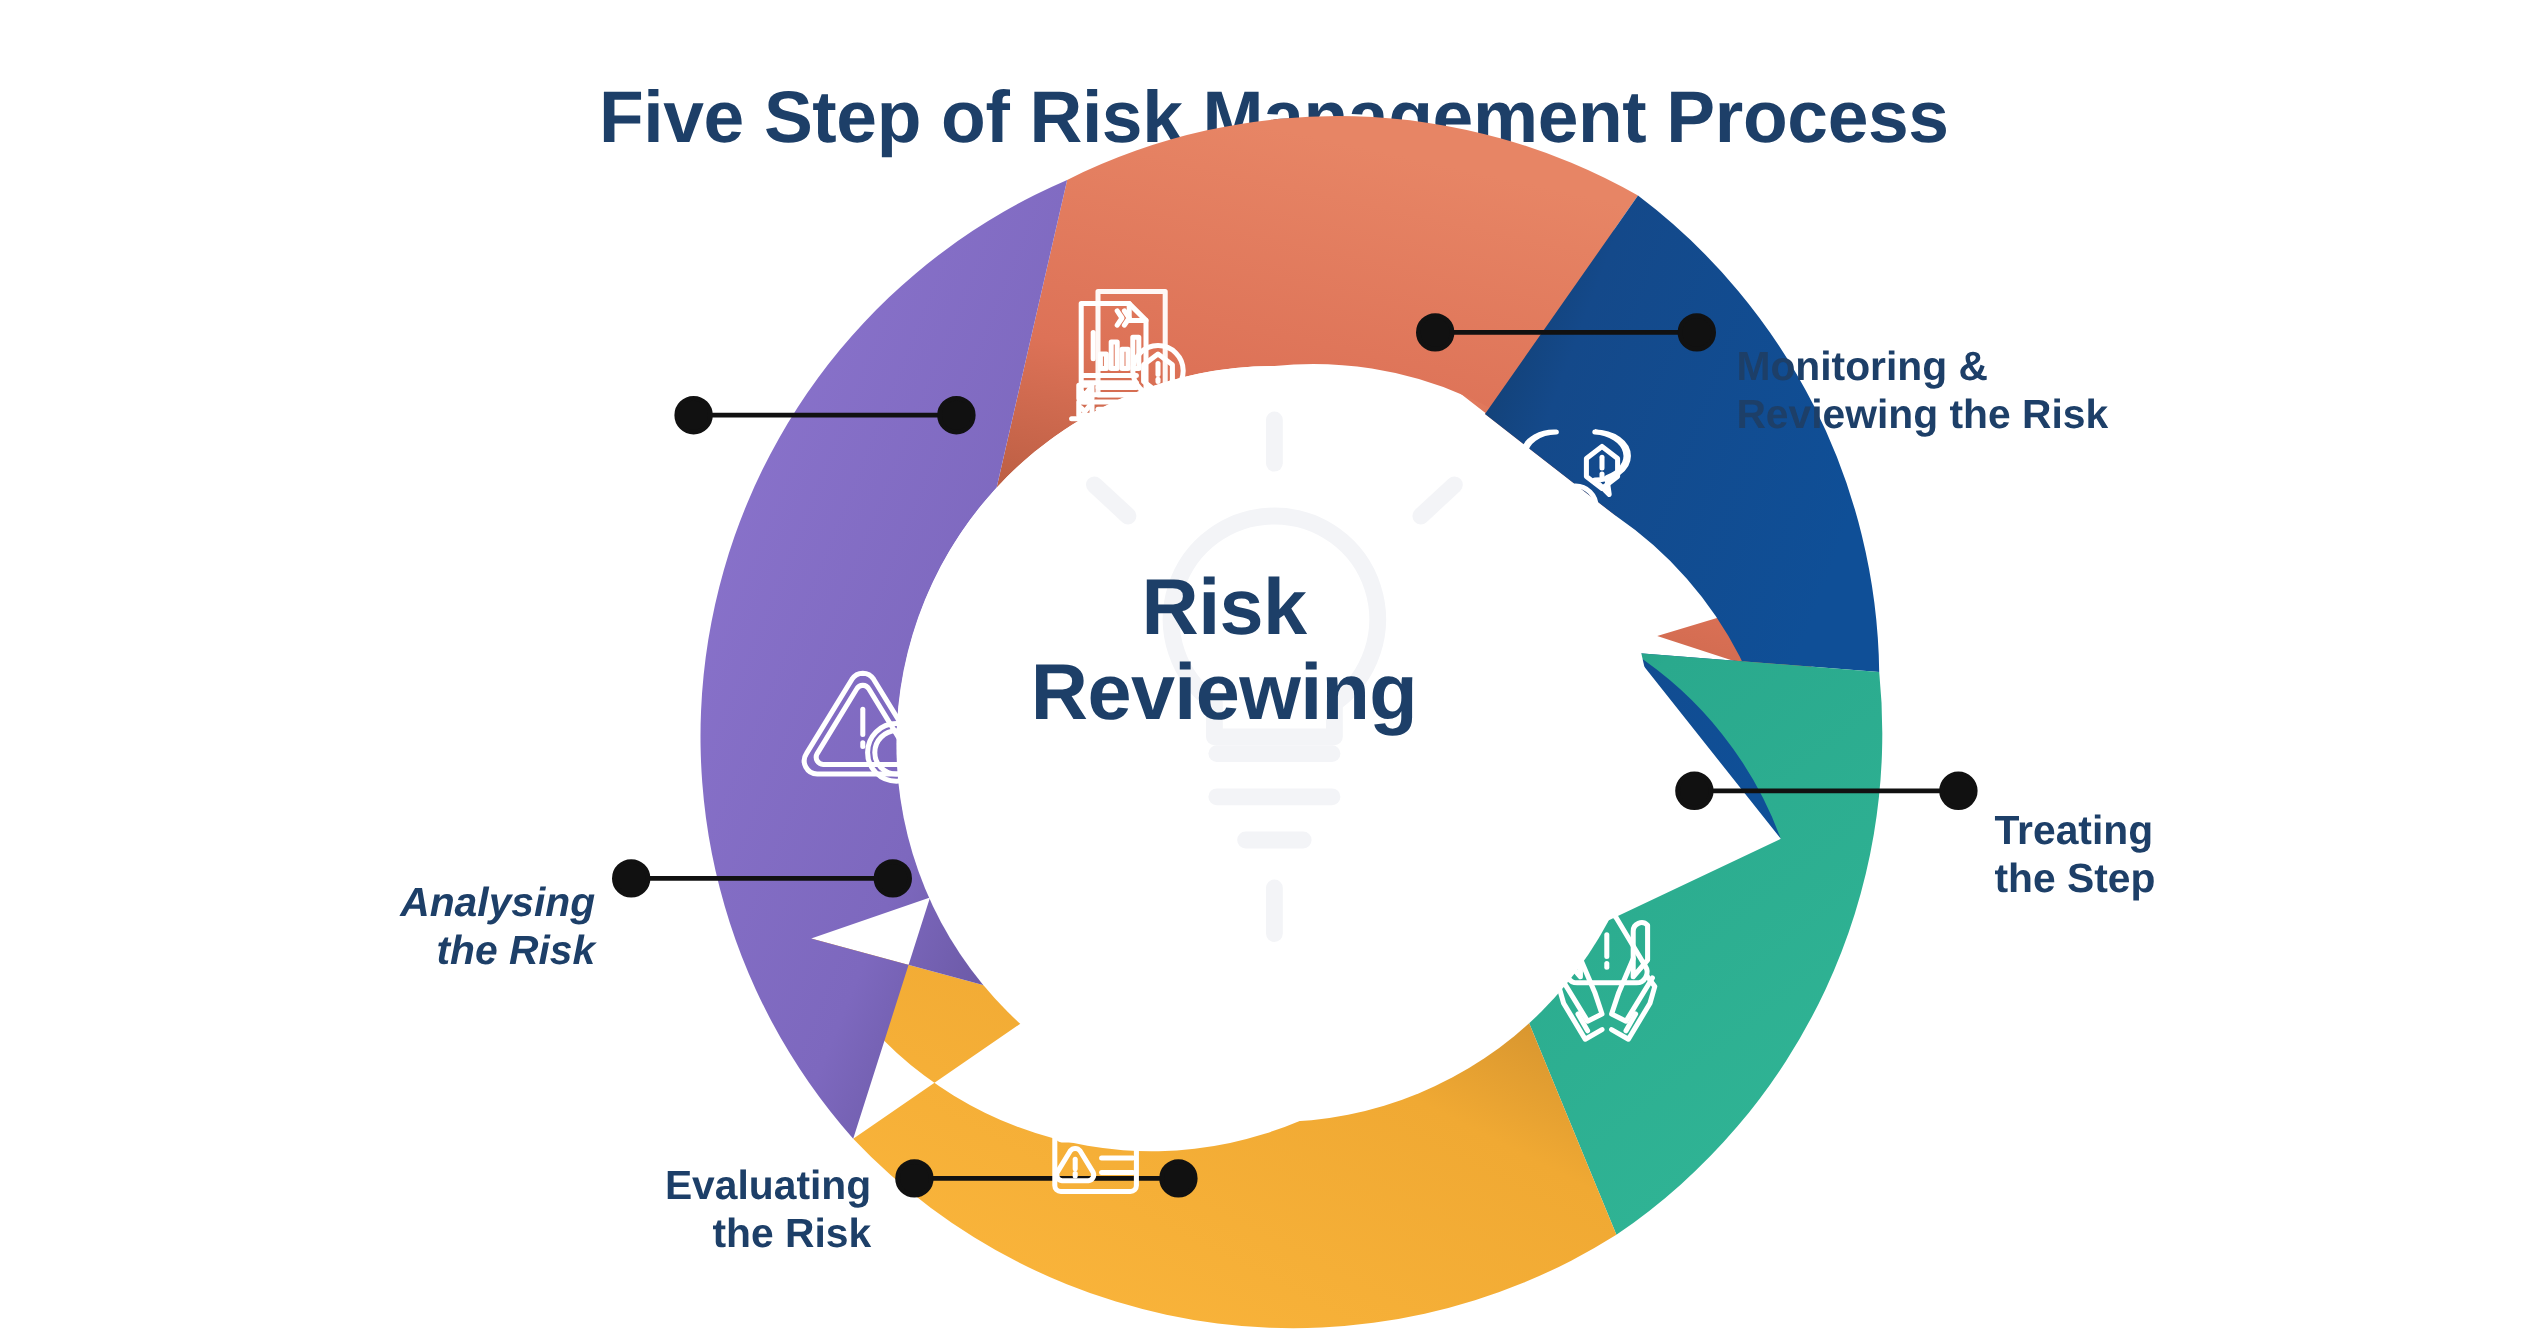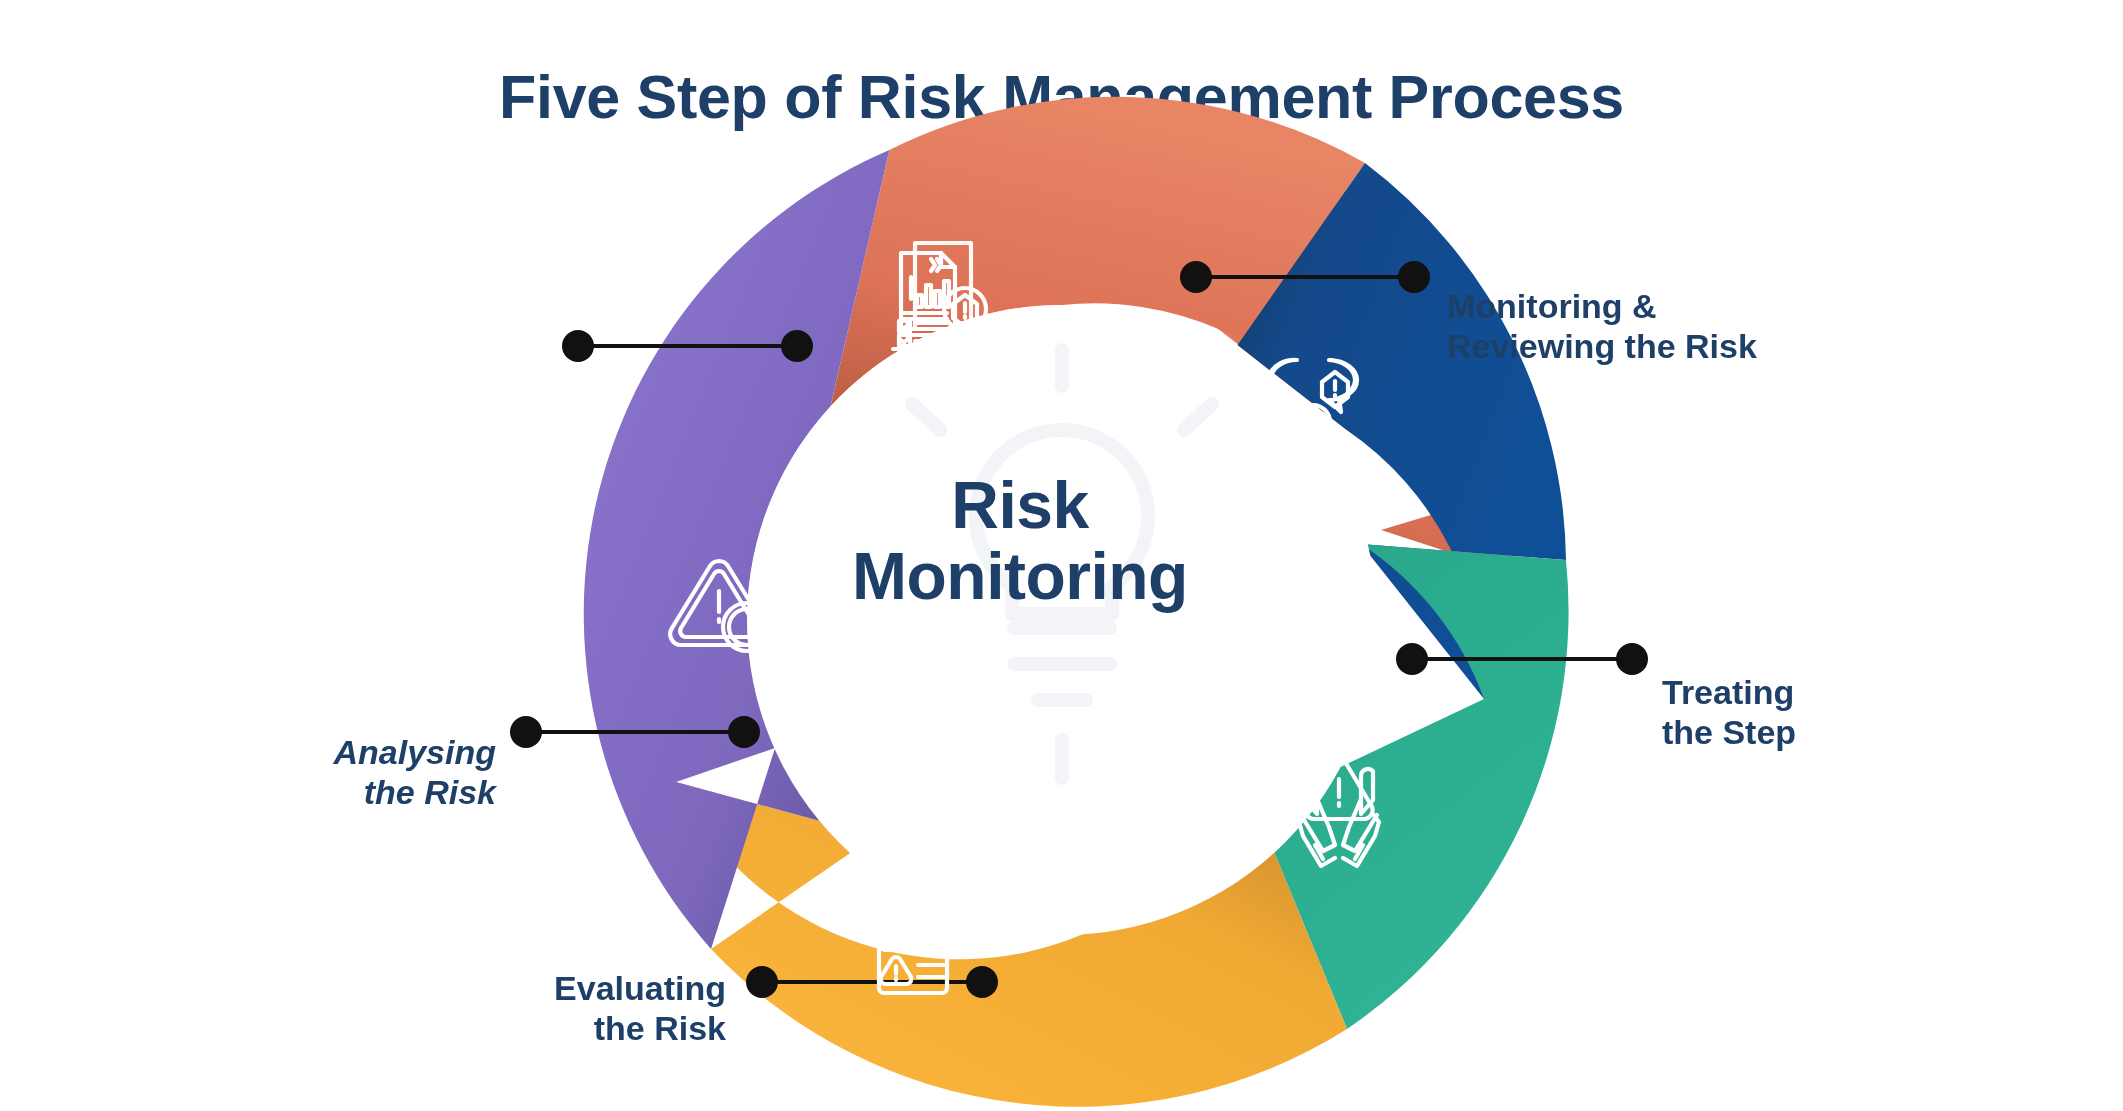--- a/index.html
+++ b/index.html
@@ -309,21 +309,21 @@
       <path d="M 44 62 l 0 3"></path>
       <circle cx="72" cy="70" r="24"></circle>
       <circle cx="72" cy="70" r="18"></circle>
       <path d="M 88 87 l 14 14 l -7 7 l -14 -14"></path>
       <path d="M 95 101 l -7 7"></path>
     </g>
   </svg>
 
   <div class="center-text">
     <div>Risk</div>
-    <div>Monitoring</div>
+    <div>Reviewing</div>
   </div>
 
   <div id="lbl-monitor" class="lbl right">Monitoring &amp;
 Reviewing the Risk</div>
   <div id="lbl-treating" class="lbl right">Treating
 the Step</div>
   <div id="lbl-analys" class="lbl left">Analysing
 the Risk</div>
   <div id="lbl-evaluate" class="lbl left">Evaluating
 the Risk</div>

